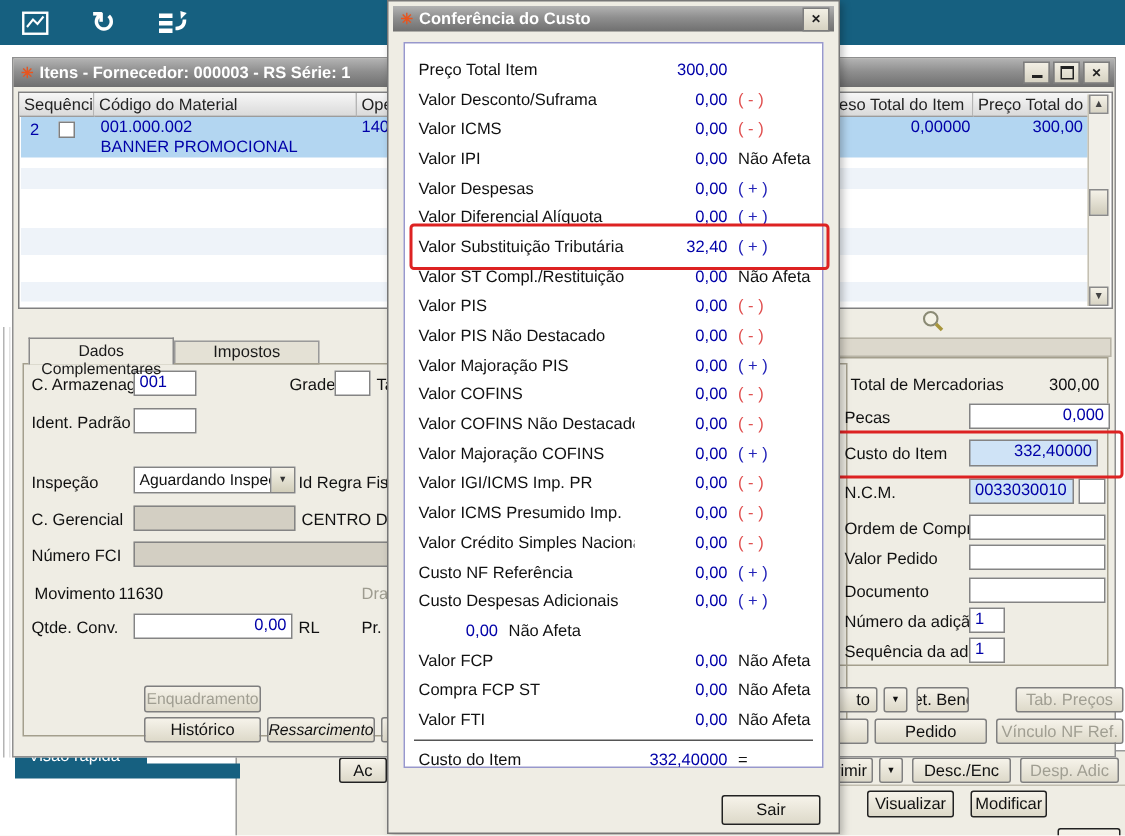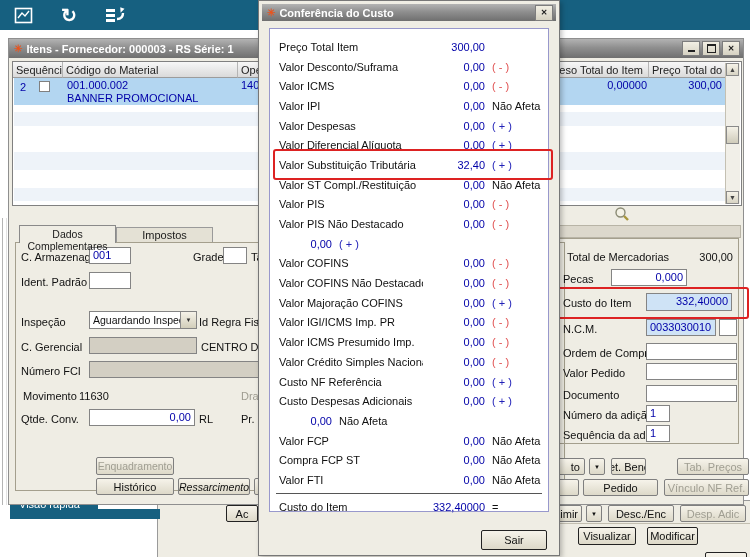--- a/index.html
+++ b/index.html
@@ -221,21 +221,21 @@
         <span>R</span>
       </div>
 
     <div class="abs" style="left:548px;top:186px;width:184px;height:13px;background:#dcd8cc;border:1px solid #b8b4a6;box-sizing:border-box;"></div>
     <div class="groupbox" style="left:550px;top:199px;width:180px;height:206px;"></div>
 
     <span class="lbl" style="left:558px;top:212px;">Total de Mercadorias</span>
     <span class="lbl navy" style="left:640px;top:212px;width:84px;text-align:right;">300,00</span>
 
     <span class="lbl" style="left:554px;top:234px;">Pecas</span>
-    <span class="inp r" style="left:602px;top:230px;width:76px;height:17px;">0,000</span>
+    <span class="inp r" style="left:637px;top:230px;width:94px;height:17px;">0,000</span>
 
     <span class="lbl" style="left:554px;top:258px;">Custo do Item</span>
     <span class="inp r blue" style="left:637px;top:254px;width:86px;height:18px;">332,40000</span>
     <div class="redbox" style="left:546px;top:248px;width:190px;height:28px;"></div>
 
     <span class="lbl" style="left:554px;top:284px;">N.C.M.</span>
     <span class="inp blue" style="left:637px;top:280px;width:70px;height:17px;">0033030010</span>
     <span class="inp" style="left:710px;top:280px;width:18px;height:17px;"></span>
 
     <span class="lbl" style="left:554px;top:308px;">Ordem de Compra</span>
@@ -325,20 +325,21 @@
             <span class="clbl">Valor PIS</span>
             <span class="cval">0,00</span>
             <span class="csuf minus">( - )</span>
           </div>
           <div class="crow">
             <span class="clbl">Valor PIS Não Destacado</span>
             <span class="cval">0,00</span>
             <span class="csuf minus">( - )</span>
           </div>
           <div class="crow">
+            <span class="clbl">Valor Majoração PIS</span>
             <span class="cval">0,00</span>
             <span class="csuf plus">( + )</span>
           </div>
           <div class="crow">
             <span class="clbl">Valor COFINS</span>
             <span class="cval">0,00</span>
             <span class="csuf minus">( - )</span>
           </div>
           <div class="crow">
             <span class="clbl">Valor COFINS Não Destacado</span>

